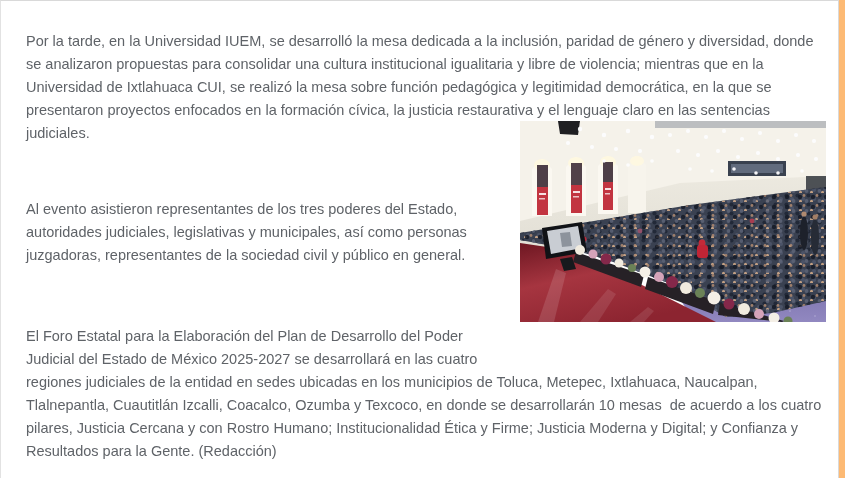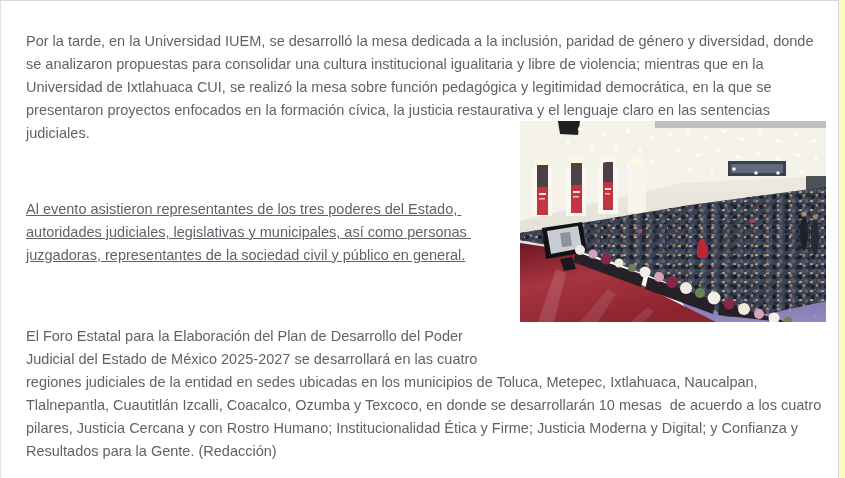--- a/index.html
+++ b/index.html
@@ -4,21 +4,21 @@
 <style>
   * { box-sizing: border-box; margin: 0; padding: 0; }
   html, body {
     width: 845px; height: 478px;
     background: #ffffff;
     overflow: hidden;
   }
   .stage-area {
     position: relative;
     width: 845px; height: 478px;
-    background: #fef9c3;
+    background: #fdba74;
     font-family: "Liberation Sans", sans-serif;
   }
   .card {
     position: absolute;
     left: 0; top: 0;
     width: 839px; height: 478px;
     background: #ffffff;
     border-top: 1px solid #d9d9d9;
     border-left: 1px solid #e2e2e2;
     border-right: 1px solid #d9d9d9;
@@ -29,21 +29,21 @@
     width: 845px;
     padding: 30px 19px 0 26px;
     color: #5f6368;
     font-size: 14.5px;
     line-height: 23px;
   }
   .para {
     margin: 0 0 53px 0;
     white-space: pre-wrap;
   }
-  .para-2 { margin-bottom: 58px; text-decoration: underline; }
+  .para-2 { margin-bottom: 58px; }
   .photo-float {
     display: block;
     float: right;
     width: 306px; height: 201px;
     margin: -77px 0 40px 14px;
     overflow: hidden;
   }
   .photo-float svg { display: block; }
 </style>
 </head>

